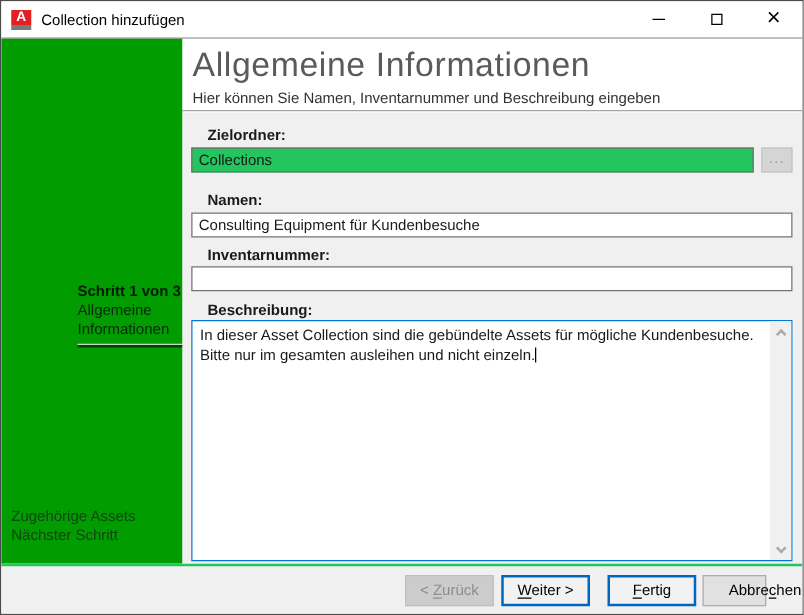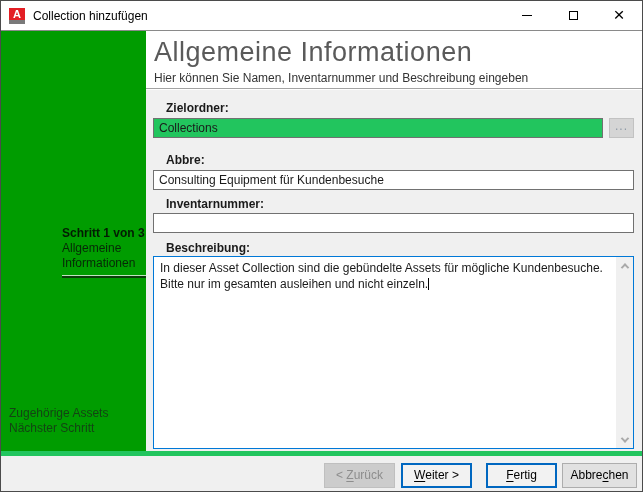--- a/index.html
+++ b/index.html
@@ -54,30 +54,30 @@
   .desc-text{position:absolute;left:0;top:0;right:17px;bottom:0;padding:3px 4px 3px 6px;line-height:16px;overflow:hidden;}
   .caret{display:inline-block;width:1px;height:12px;background:#000;vertical-align:-2px;}
   .v-scrollbar{position:absolute;top:0;right:0;bottom:0;width:17px;background:#f0f0f0;}
   .scroll-btn{position:absolute;left:0;width:17px;height:17px;display:flex;align-items:center;justify-content:center;}
   .scroll-up{top:0;}
   .scroll-down{bottom:0;}
   .chevron{display:inline-block;width:6px;height:6px;border-right:2px solid #a9a9a9;border-bottom:2px solid #a9a9a9;}
   .chevron.up{transform:rotate(-135deg) translate(-1px,-1px);}
   .chevron.down{transform:rotate(45deg) translate(-1px,-1px);}
   
-  .footer{position:absolute;left:0;right:0;bottom:0;height:40px;background:#f0f0f0;border-top:5px solid #22c55e;}
+  .footer{position:absolute;left:0;right:0;bottom:0;height:40px;background:#f0f0f0;border-top:2px solid #22c55e;}
   .btn{
     position:absolute;top:7px;height:25px;font-family:"Liberation Sans",sans-serif;font-size:12px;color:#000;
     background:#e1e1e1;border:1px solid #adadad;text-align:center;line-height:21px;cursor:default;padding:0;
   }
   .btn u{text-underline-offset:2px;}
   .btn-back{left:323px;width:71px;background:#cccccc;border-color:#bfbfbf;color:#8d8d8d;}
   .btn-next{left:400px;width:71px;background:#f2f2f2;border:2px solid #0067c0;line-height:19px;}
   .btn-finish{left:485px;width:71px;background:#f2f2f2;border:2px solid #0067c0;line-height:19px;}
-  .btn-cancel{left:561px;width:75px;}
+  .btn-cancel{left:561px;width:51px;padding-left:20px;}
 </style>
 </head>
 <body>
 
 <div class="window">
 
   <div class="titlebar">
     <div class="app-icon">
       <div class="red">A</div>
       <div class="gray"></div>
@@ -110,21 +110,21 @@
     <div class="page-title">Allgemeine Informationen</div>
     <div class="page-subtitle">Hier können Sie Namen, Inventarnummer und Beschreibung eingeben</div>
   </div>
 
   <div class="content">
 
     <div class="fld-label lbl-target">Zielordner:</div>
     <div class="textfield field-target">Collections</div>
     <div class="browse-btn">...</div>
 
-    <div class="fld-label lbl-name">Abbre:</div>
+    <div class="fld-label lbl-name">Namen:</div>
     <input class="textfield field-name" type="text" value="Consulting Equipment für Kundenbesuche" style="">
 
     <div class="fld-label lbl-inv">Inventarnummer:</div>
     <input class="textfield field-inv" type="text" value="" style="">
 
     <div class="fld-label lbl-desc">Beschreibung:</div>
     <div class="desc-box">
       <div class="desc-text"><span>In dieser Asset Collection sind die gebündelte Assets für mögliche Kundenbesuche. Bitte nur im gesamten ausleihen und nicht einzeln.</span><span class="caret"></span></div>
       <div class="v-scrollbar">
         <div class="scroll-btn scroll-up">

